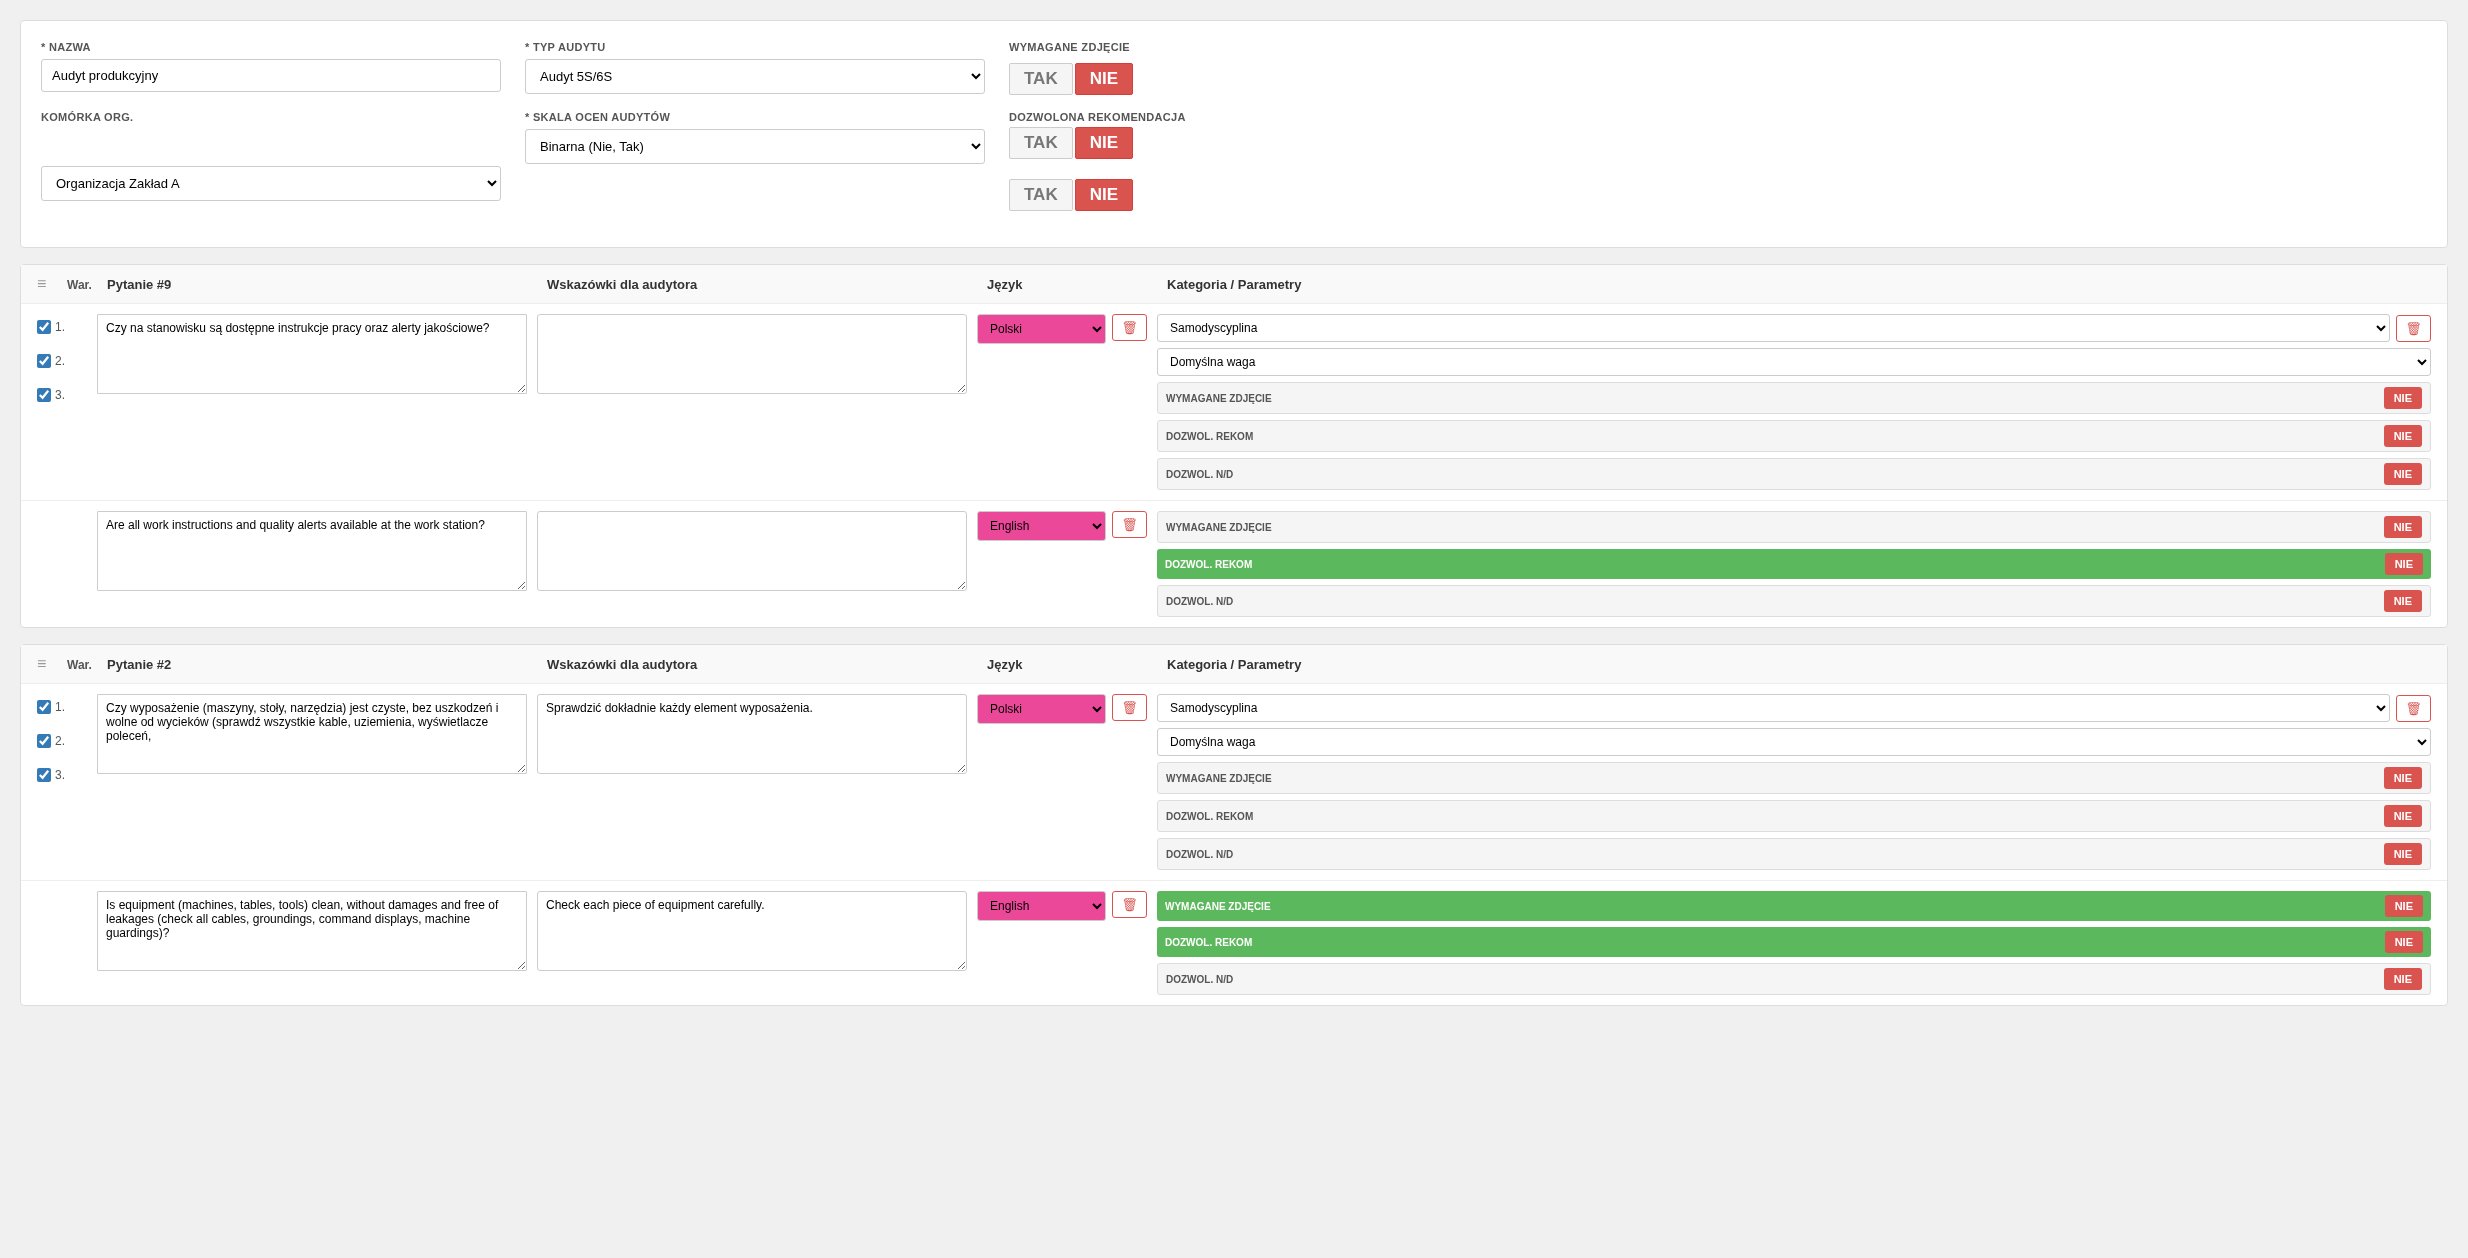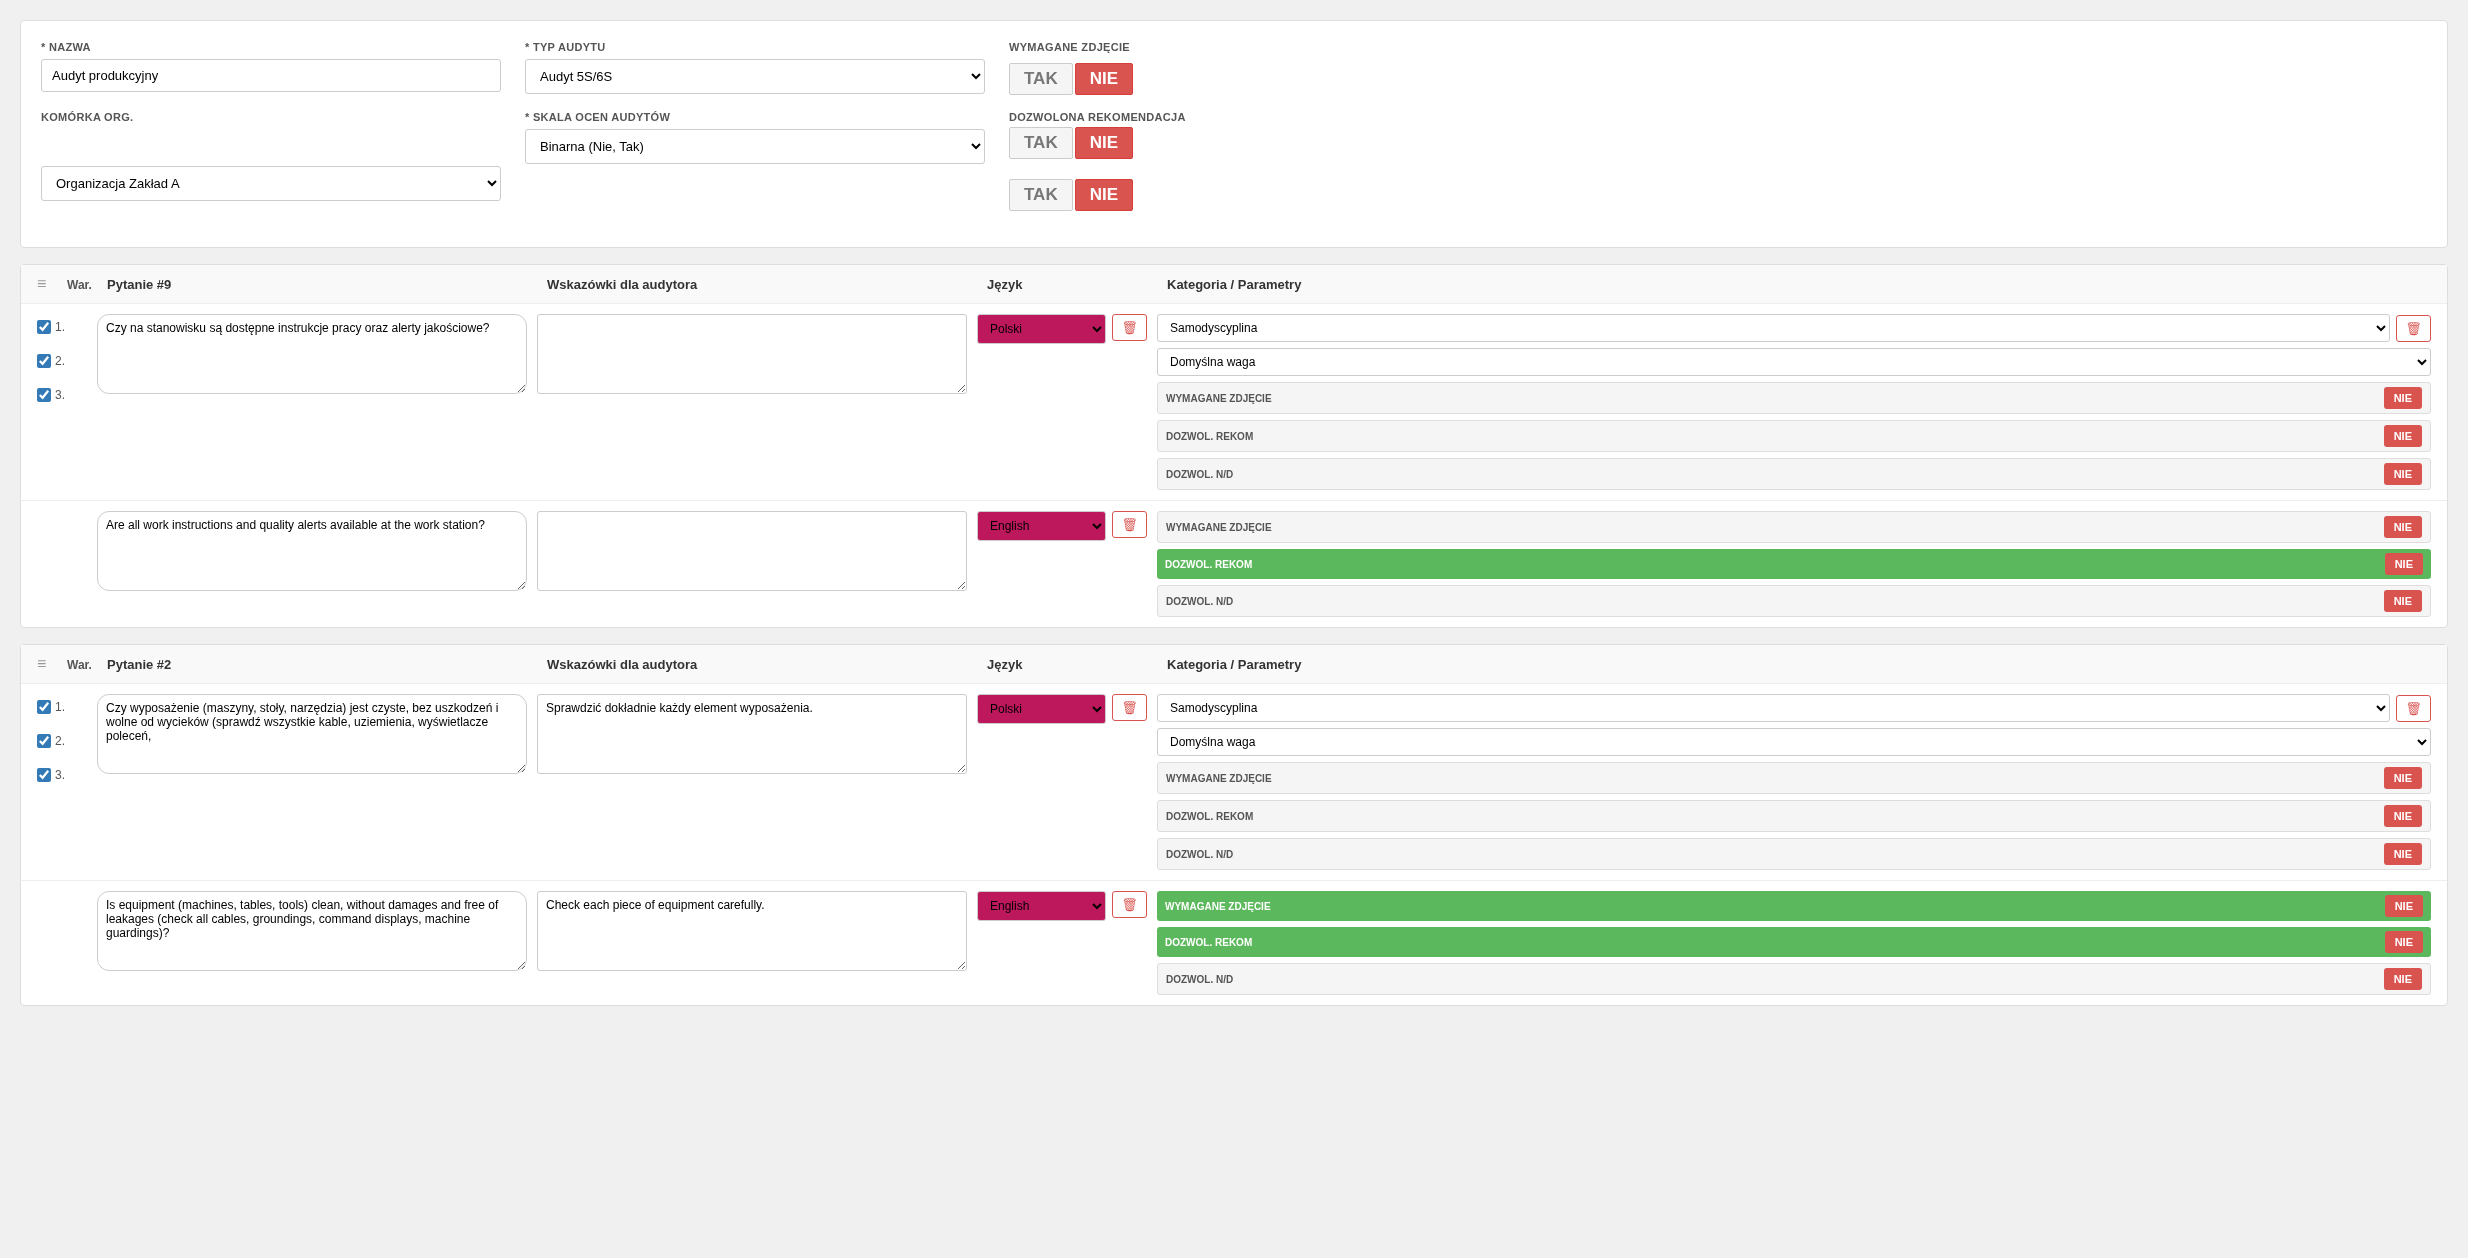--- a/index.html
+++ b/index.html
@@ -108,21 +108,21 @@
       height: 14px;
       accent-color: #337ab7;
     }
     .question-col {
       flex: 0 0 430px;
     }
     .question-col textarea {
       width: 100%;
       height: 80px;
       border: 1px solid #ccc;
-      border-radius: 12px;
+      border-radius: 1px;
       padding: 6px 8px;
       font-size: 12px;
       resize: vertical;
       font-family: inherit;
     }
     .wskazowki-col {
       flex: 0 0 430px;
     }
     .wskazowki-col textarea {
       width: 100%;
@@ -139,21 +139,21 @@
       display: flex;
       align-items: flex-start;
       gap: 6px;
     }
     .jezyk-col select {
       flex: 1;
       border: 1px solid #ccc;
       border-radius: 3px;
       padding: 6px 8px;
       font-size: 12px;
-      background: #be185d;
+      background: #ec4899;
     }
     .delete-btn {
       background: #fff;
       border: 1px solid #d9534f;
       border-radius: 3px;
       color: #d9534f;
       padding: 5px 8px;
       cursor: pointer;
       font-size: 13px;
       display: flex;

